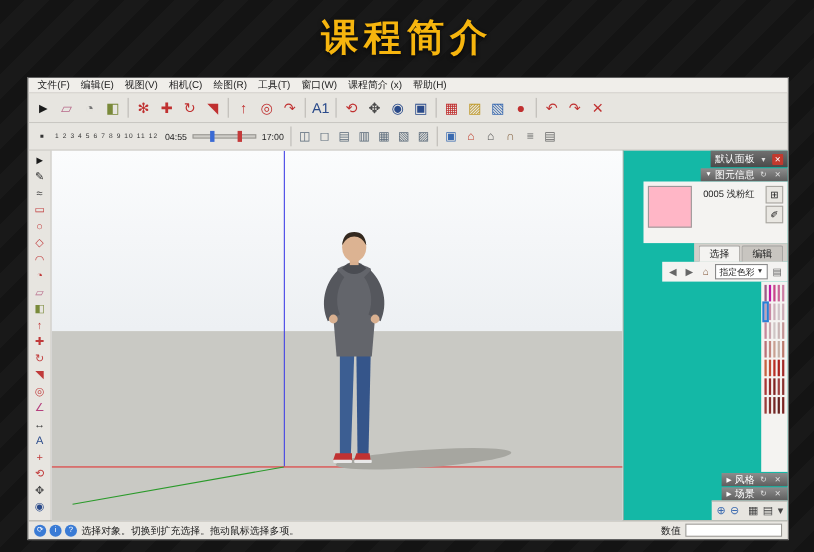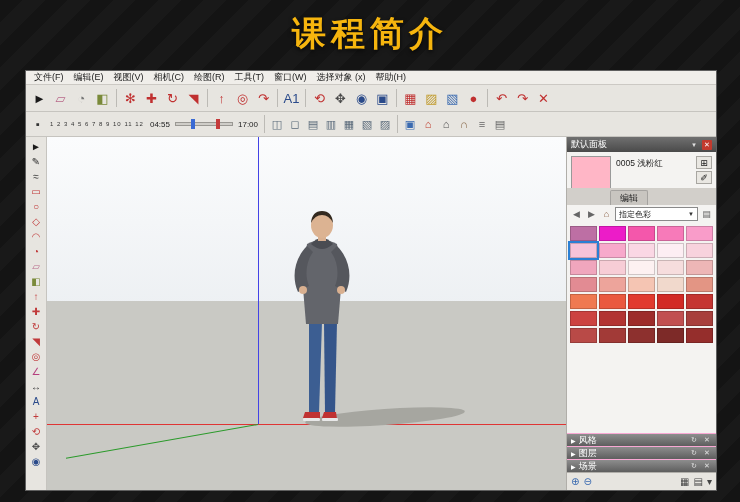--- a/index.html
+++ b/index.html
@@ -40,42 +40,42 @@
   .lt-icon{ width:17px; height:15px; display:flex; align-items:center; justify-content:center; font-size:10px; line-height:1;}
   .viewport{ flex:1; position:relative; overflow:hidden;
     background:linear-gradient(#fbfcfd 0%,#edf0f3 48%); }
   .ground{ position:absolute; left:0; right:0; top:164px; bottom:0; background:#c9c9c4; }
   .axis-blue{ position:absolute; left:211px; top:0; height:287px; width:1px; background:#4343e6; }
   .axis-red{ position:absolute; left:0; right:0; top:287px; height:1px; background:#df3434; }
   .axis-green{ position:absolute; left:211px; top:287px; width:195px; height:1px; background:#2a9a2a;
     transform:rotate(170deg); transform-origin:0 50%; }
   .person{ position:absolute; left:220px; top:73px; }
   
-  .rightpanel{ width:150px; background:#f9a8d4; border-left:1px solid #b0aea9;
-    display:flex; flex-direction:column; font-size:9px; min-height:0; }
+  .rightpanel{ width:150px; background:#14b8a6; border-left:1px solid #b0aea9;
+    display:flex; flex-direction:column; font-size:9px; min-height:0;align-items:flex-end; }
   .phead{ height:15px; background:linear-gradient(#707070,#4a4a4a); color:#fff;
     display:flex; align-items:center; padding:0 4px; gap:3px; flex:0 0 auto;}
   .phead .title{ flex:1; }
   .mini{ width:10px; height:10px; display:flex; align-items:center; justify-content:center;
     font-size:7px; color:#e0e0e0; flex:0 0 auto;}
   .mini.close{ background:#c23a2e; color:#fff; border-radius:1px; }
   .bar{ height:12px; background:linear-gradient(#8d8d8d,#5e5e5e); color:#fff;
     display:flex; align-items:center; padding:0 4px; gap:3px; margin-top:1px; flex:0 0 auto;}
   .bar .arrow{ font-size:6px; }
   .bar .lbl{ flex:1; }
-  .matbody{ background:#f4f3f1; height:36px; padding:4px; display:flex; gap:5px; flex:0 0 auto;}
+  .matbody{ background:#f4f3f1; height:56px; padding:4px; display:flex; gap:10px; flex:0 0 auto;}
   .swatch{ width:40px; height:38px; border:1px solid #999; flex:0 0 auto;}
   .matname{ flex:1; padding-top:2px; font-size:8.5px; }
   .matbtns{ display:flex; flex-direction:column; gap:2px; }
   .matbtn{ width:16px; height:16px; border:1px solid #a8a6a1; background:#e9e7e2;
     display:flex; align-items:center; justify-content:center; font-size:9px; }
   .tabs{ display:flex; background:#d2cfca; padding:2px 4px 0; gap:1px; height:17px; flex:0 0 auto;}
   .tab{ padding:1px 9px; border:1px solid #a5a3a0; border-bottom:none; background:#c8c5c0;
     border-radius:2px 2px 0 0; }
-  .tab.active{ background:#f4f3f1;margin-top:48px; }
+  .tab.active{ background:#f4f3f1; }
   .navrow{ background:#f4f3f1; display:flex; align-items:center; padding:2px 3px; gap:2px; height:18px; flex:0 0 auto;}
   .navbtn{ width:13px; height:13px; display:flex; align-items:center; justify-content:center;
     color:#666; font-size:9px; flex:0 0 auto;}
   .dropdown{ flex:1; height:14px; border:1px solid #8a8a8a; background:#fff;
     display:flex; align-items:center; padding:0 3px; gap:2px; }
   .dropdown .dlbl{ flex:1; font-size:8px; }
   .dropdown .caret{ font-size:6px; color:#333; }
   .grid{ background:#f4f3f1; flex:1; min-height:0; overflow:hidden;
     display:grid; grid-template-columns:repeat(5,1fr); gap:2px; padding:3px; align-content:start; }
   .cell{ height:15px; border:1px solid rgba(0,0,0,.18); }
@@ -105,21 +105,21 @@
   <div class="app">
 
     <div class="menubar">
         <span class="menu-item">文件(F)</span>
         <span class="menu-item">编辑(E)</span>
         <span class="menu-item">视图(V)</span>
         <span class="menu-item">相机(C)</span>
         <span class="menu-item">绘图(R)</span>
         <span class="menu-item">工具(T)</span>
         <span class="menu-item">窗口(W)</span>
-        <span class="menu-item">选择对象 (x)</span>
+        <span class="menu-item">课程简介 (x)</span>
         <span class="menu-item">帮助(H)</span>
       </div>
 
     <div class="tb tb1">
         <span class="tb-icon" style="color: rgb(26, 26, 26);">►</span>
         <span class="tb-icon" style="color: rgb(184, 106, 138);">▱</span>
         <span class="tb-icon" style="color: rgb(119, 119, 119);">◔</span>
         <span class="tb-icon" style="color: rgb(122, 138, 58);">◧</span>
         <span class="tb-sep"></span>
         <span class="tb-icon" style="color: rgb(192, 48, 48);">✻</span>
@@ -230,20 +230,26 @@
         </svg>
       </div>
 
       <div class="rightpanel">
         <div class="phead">
           <span class="title">默认面板</span>
           <span class="mini">▾</span>
           <span class="mini close">✕</span>
         </div>
 
+        <div class="bar">
+          <span class="arrow">▼</span>
+          <span class="lbl">图元信息</span>
+          <span class="mini">↻</span>
+          <span class="mini">✕</span>
+        </div>
 
 
         <div class="matbody">
           <div class="swatch" style="background: rgb(255, 182, 198);"></div>
           <div class="matname">0005 浅粉红</div>
           <div class="matbtns">
             <div class="matbtn">⊞</div>
             <div class="matbtn">✐</div>
           </div>
         </div>
@@ -304,38 +310,44 @@
 
         <div>
             <div class="bar">
               <span class="arrow">▶</span>
               <span class="lbl">风格</span>
               <span class="mini">↻</span>
               <span class="mini">✕</span>
             </div>
             <div class="bar">
               <span class="arrow">▶</span>
-              <span class="lbl">图层</span>
-              <span class="mini">↻</span>
-              <span class="mini">✕</span>
-            </div>
-            <div class="bar">
-              <span class="arrow">▶</span>
               <span class="lbl">场景</span>
               <span class="mini">↻</span>
               <span class="mini">✕</span>
             </div>
           </div>
 
         <div class="pbottom">
             <span class="pb-icon" style="color: rgb(58, 106, 176);">⊕</span>
             <span class="pb-icon" style="color: rgb(58, 106, 176);">⊖</span>
             <span class="spacer"></span>
             <span class="pb-icon" style="color: rgb(68, 68, 68);">▦</span>
             <span class="pb-icon" style="color: rgb(68, 68, 68);">▤</span>
             <span class="pb-icon" style="color: rgb(68, 68, 68);">▾</span>
           </div>
       </div>
     </div>
 
+    <div class="statusbar">
+      <span style="display:flex;gap:3px">
+          <span class="st-icon">⟳</span>
+          <span class="st-icon">i</span>
+          <span class="st-icon">?</span>
+        </span>
+      <span class="status-msg">选择对象。切换到扩充选择。拖动鼠标选择多项。</span>
+      <span class="measure">
+        <span>数值</span>
+        <span class="box"></span>
+      </span>
+    </div>
 
   </div>
 </div>
 
 </body></html>

